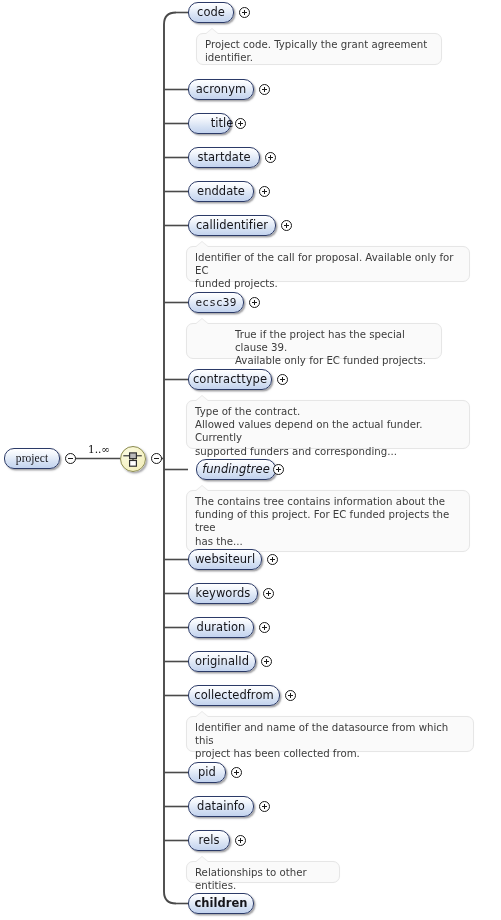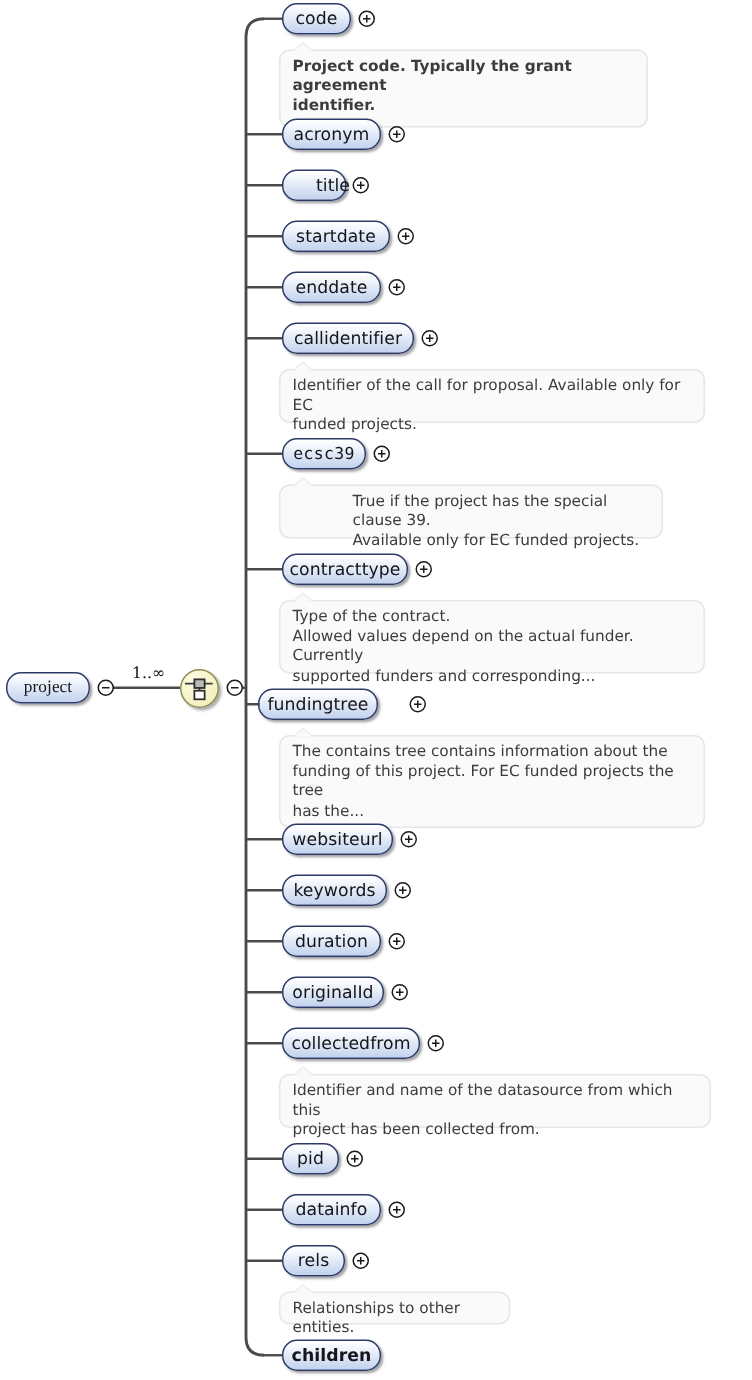--- a/index.html
+++ b/index.html
@@ -184,21 +184,21 @@
       <rect x="9.3" y="14.6" width="7.4" height="6.2" fill="#ffffff" stroke="#2f2f2f" stroke-width="1.3"></rect>
     </svg>
   </div>
   <div class="toggle minus" id="compositor-toggle" style="left: 151px; top: 453px;"></div>
 
   <div id="children-layer">
       <div class="node" style="left: 188px; top: 2px; width: 46px;">
         <span class="label">code</span>
       </div>
       <div class="toggle plus" style="left: 239px; top: 7px;"></div>
-      <div class="doc" style="left: 186px; top: 33px; width: 246px; height: 52px; font-weight: bold;">
+      <div class="doc" style="left: 196px; top: 33px; width: 246px; height: 32px;">
         <div class="pointer"></div>
         <span class="docline">Project code. Typically the grant agreement</span>
         <span class="docline">identifier.</span>
       </div>
       <div class="node" style="left: 188px; top: 79px; width: 66px;">
         <span class="label">acronym</span>
       </div>
       <div class="toggle plus" style="left: 259px; top: 84px;"></div>
       <div class="node" style="left: 188px; top: 113px; width: 42px; padding-left: 33px;">
         <span class="label">title</span>
@@ -233,21 +233,21 @@
       <div class="node" style="left: 188px; top: 369px; width: 84px;">
         <span class="label">contracttype</span>
       </div>
       <div class="toggle plus" style="left: 277px; top: 374px;"></div>
       <div class="doc" style="left: 186px; top: 400px; width: 284px; height: 49px;">
         <div class="pointer"></div>
         <span class="docline">Type of the contract.</span>
         <span class="docline">Allowed values depend on the actual funder. Currently</span>
         <span class="docline">supported funders and corresponding...</span>
       </div>
-      <div class="node" style="left: 172px; top: 459px; width: 80px;">
+      <div class="node" style="left: 196px; top: 459px; width: 80px; font-style: italic;">
         <span class="label">fundingtree</span>
       </div>
       <div class="toggle plus" style="left: 273px; top: 464px;"></div>
       <div class="doc" style="left: 186px; top: 490px; width: 284px; height: 62px;">
         <div class="pointer"></div>
         <span class="docline">The contains tree contains information about the</span>
         <span class="docline">funding of this project. For EC funded projects the tree</span>
         <span class="docline">has the...</span>
       </div>
       <div class="node" style="left: 188px; top: 549px; width: 74px;">

